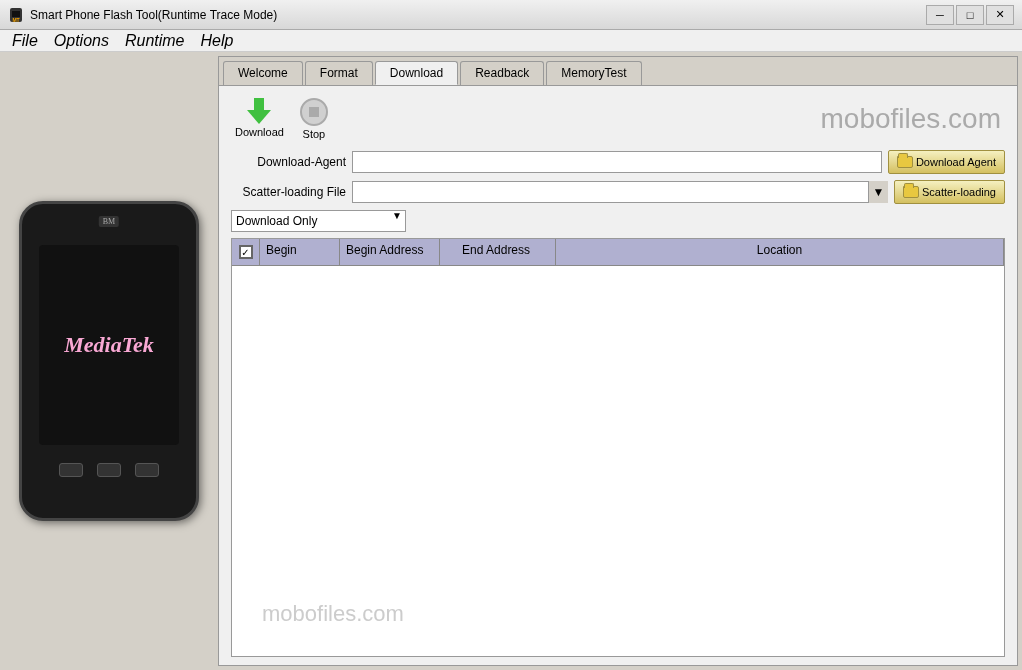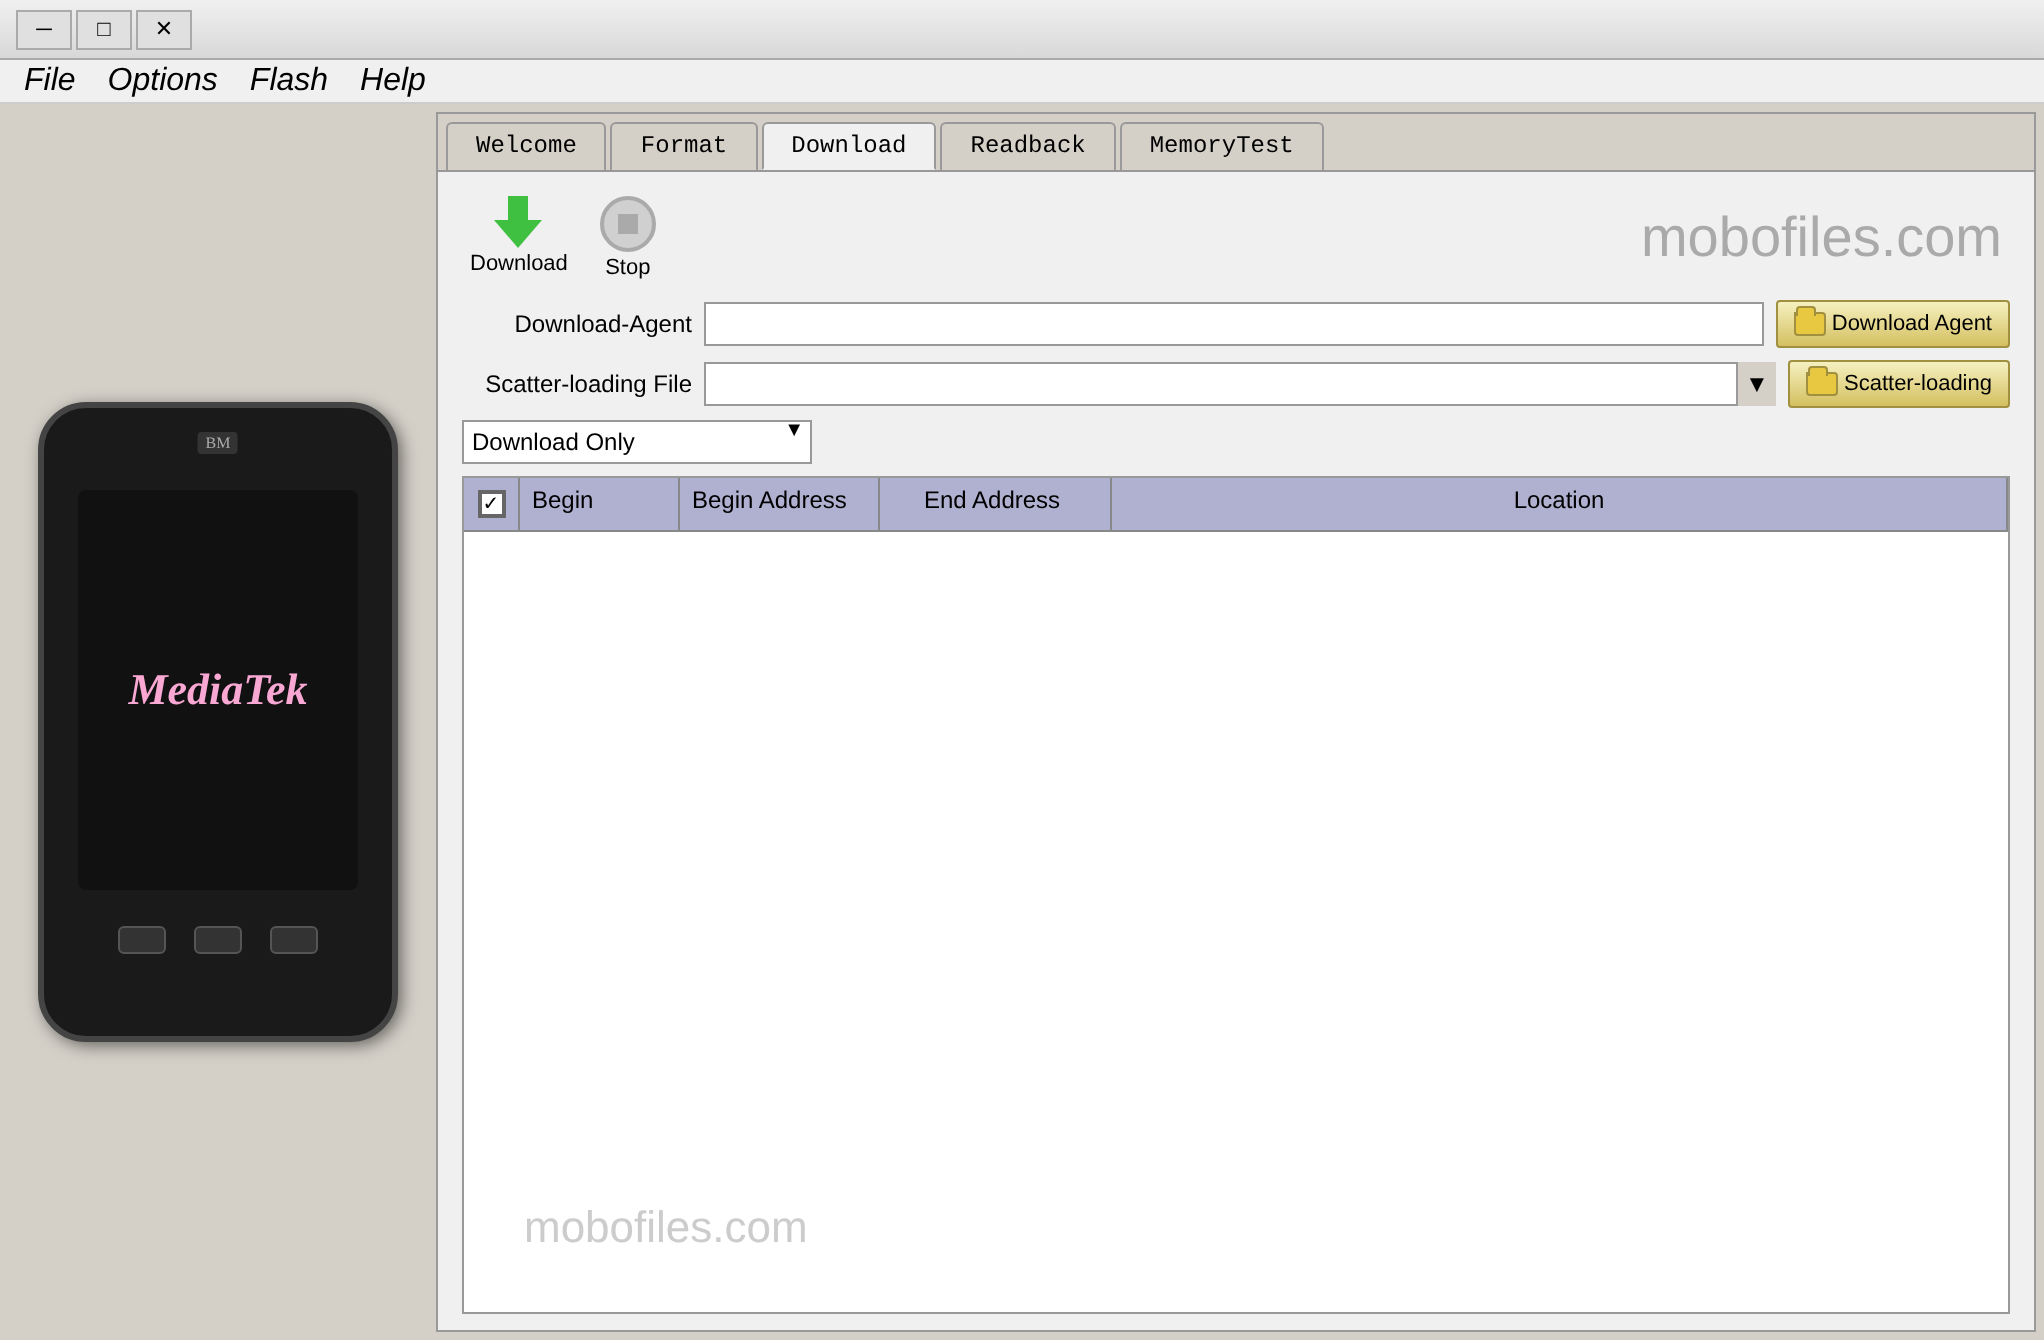--- a/index.html
+++ b/index.html
@@ -151,21 +151,20 @@
       gap: 2px;
     }
     .tab {
       padding: 4px 14px;
       background: #d4d0c8;
       border: 1px solid #999;
       border-bottom: none;
       cursor: pointer;
       font-size: 12px;
       border-radius: 3px 3px 0 0;
-      font-family: Liberation Mono, monospace;
     }
     .tab.active {
       background: #f0f0f0;
       border-bottom: 1px solid #f0f0f0;
       font-weight: normal;
       position: relative;
       z-index: 1;
     }
 
     
@@ -367,31 +366,39 @@
       display: flex;
       align-items: center;
       justify-content: center;
       font-size: 10px;
     }
   </style>
 </head>
 <body>
 
 <div class="titlebar">
+  <div class="titlebar-left">
+    <svg width="16" height="16" viewBox="0 0 16 16">
+      <rect x="2" y="1" width="12" height="14" rx="2" fill="#333"></rect>
+      <rect x="4" y="4" width="8" height="6" fill="#111"></rect>
+      <text x="8" y="15" text-anchor="middle" font-size="5" fill="#f0a000" font-weight="bold">MT</text>
+    </svg>
+    <span class="titlebar-title">Smart Phone Flash Tool(Runtime Trace Mode)</span>
+  </div>
   <div class="titlebar-controls">
     <button class="titlebar-btn">─</button>
     <button class="titlebar-btn">□</button>
     <button class="titlebar-btn close">✕</button>
   </div>
 </div>
 
 <div class="menubar">
   <span class="menubar-item">File</span>
   <span class="menubar-item">Options</span>
-  <span class="menubar-item">Flash</span>
+  <span class="menubar-item">Runtime</span>
   <span class="menubar-item">Help</span>
 </div>
 
 <div class="main-area">
 
   <div class="phone-panel">
     <div class="phone-img">
       <div class="phone-indicator">BM</div>
       <div class="phone-screen">
         <span class="phone-brand">MediaTek</span>

